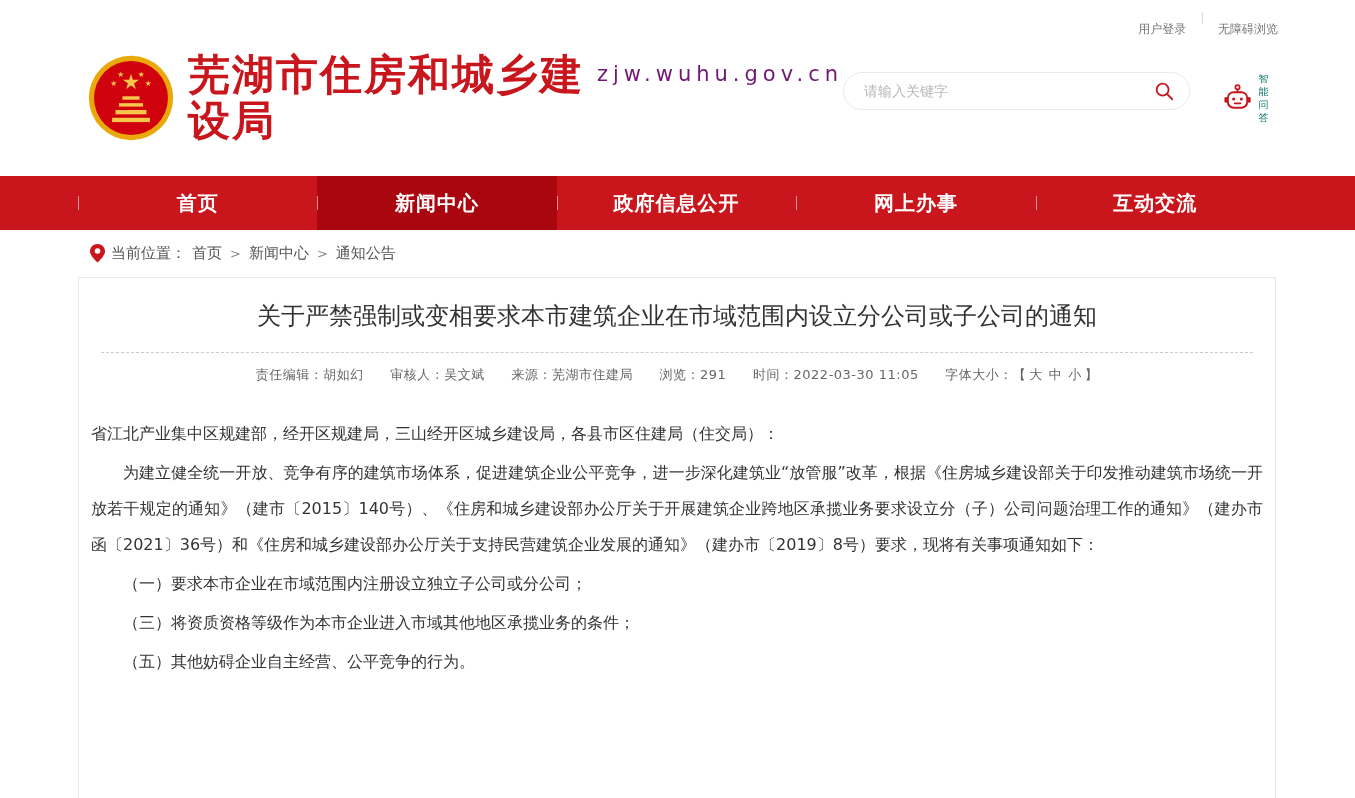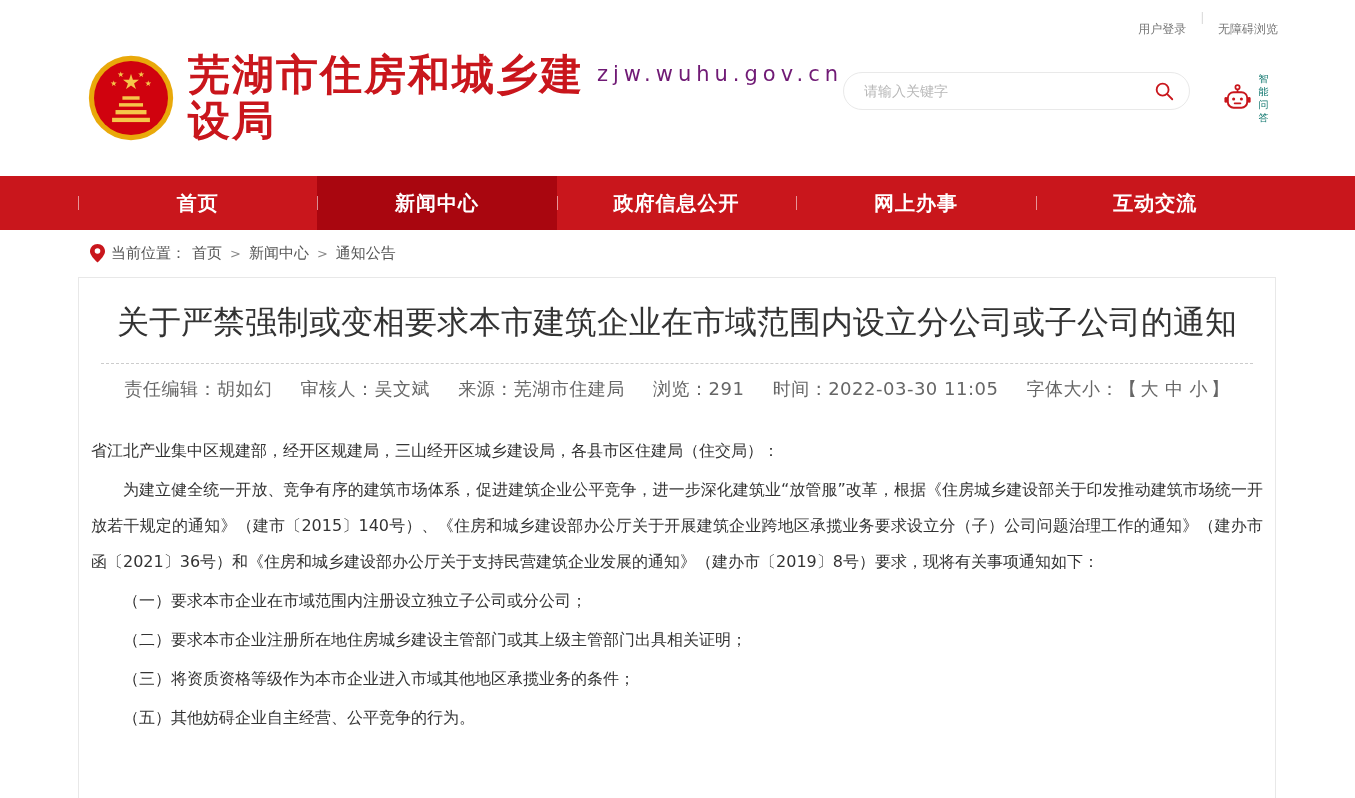--- a/index.html
+++ b/index.html
@@ -55,26 +55,26 @@
     padding-left:90px; font-size:15px; color:#555;
   }
   .breadcrumb a { color:#555; text-decoration:none; cursor:pointer; }
   .crumb-sep { color:#888; margin:0 2px; font-size:13px; }
   
   .content-box {
     margin-left:78px; width:1198px; min-height:530px;
     border:1px solid #e8e8e8; border-bottom:none; padding:0 12px 30px 12px; background:#fff;
   }
   .article-title {
-    text-align:center; font-size:32px; color:#333; font-weight:400;
+    text-align:center; font-size:24px; color:#333; font-weight:400;
     margin:22px 10px 0; line-height:1.4;
   }
   .title-dash { border:none; border-top:1px dashed #ccc; margin:18px 10px 0; }
   .article-meta {
-    text-align:center; font-size:18px; color:#666; padding:13px 0 0; letter-spacing:.5px;
+    text-align:center; font-size:13px; color:#666; padding:13px 0 0; letter-spacing:.5px;
   }
   .article-meta .meta-item { margin:0 11px; white-space:nowrap; }
   .article-meta .fs-opt { cursor:pointer; margin:0 3px; color:#666; }
   
   .article-body {
     margin-top:32px; padding:0 0 0 0; font-size:16px; color:#333;
     line-height:36px; text-align:justify;
   }
   .article-body p { margin:0 0 3px 0; }
   .article-body p.indent { text-indent:2em; }
@@ -171,17 +171,16 @@
     <span class="meta-item"><span>时间：</span><span>2022-03-30 11:05</span></span>
     <span class="meta-item">
       <span>字体大小：</span><span>【</span><span class="fs-opt">大</span><span class="fs-opt">中</span><span class="fs-opt">小</span><span>】</span>
     </span>
   </div>
 
   <div class="article-body">
     <p>省江北产业集中区规建部，经开区规建局，三山经开区城乡建设局，各县市区住建局（住交局）：</p>
     <p class="indent">为建立健全统一开放、竞争有序的建筑市场体系，促进建筑企业公平竞争，进一步深化建筑业“放管服”改革，根据《住房城乡建设部关于印发推动建筑市场统一开放若干规定的通知》（建市〔2015〕140号）、《住房和城乡建设部办公厅关于开展建筑企业跨地区承揽业务要求设立分（子）公司问题治理工作的通知》（建办市函〔2021〕36号）和《住房和城乡建设部办公厅关于支持民营建筑企业发展的通知》（建办市〔2019〕8号）要求，现将有关事项通知如下：</p>
     <p class="indent">（一）要求本市企业在市域范围内注册设立独立子公司或分公司；</p>
-    <p class="indent">（二）要求本市企业注册所在地住房城乡建设主管部门或其上级主管部门出具相关证明；</p>
     <p class="indent">（三）将资质资格等级作为本市企业进入市域其他地区承揽业务的条件；</p>
     <p class="indent">（五）其他妨碍企业自主经营、公平竞争的行为。</p>
   </div>
 </div>
 
 </body></html>

